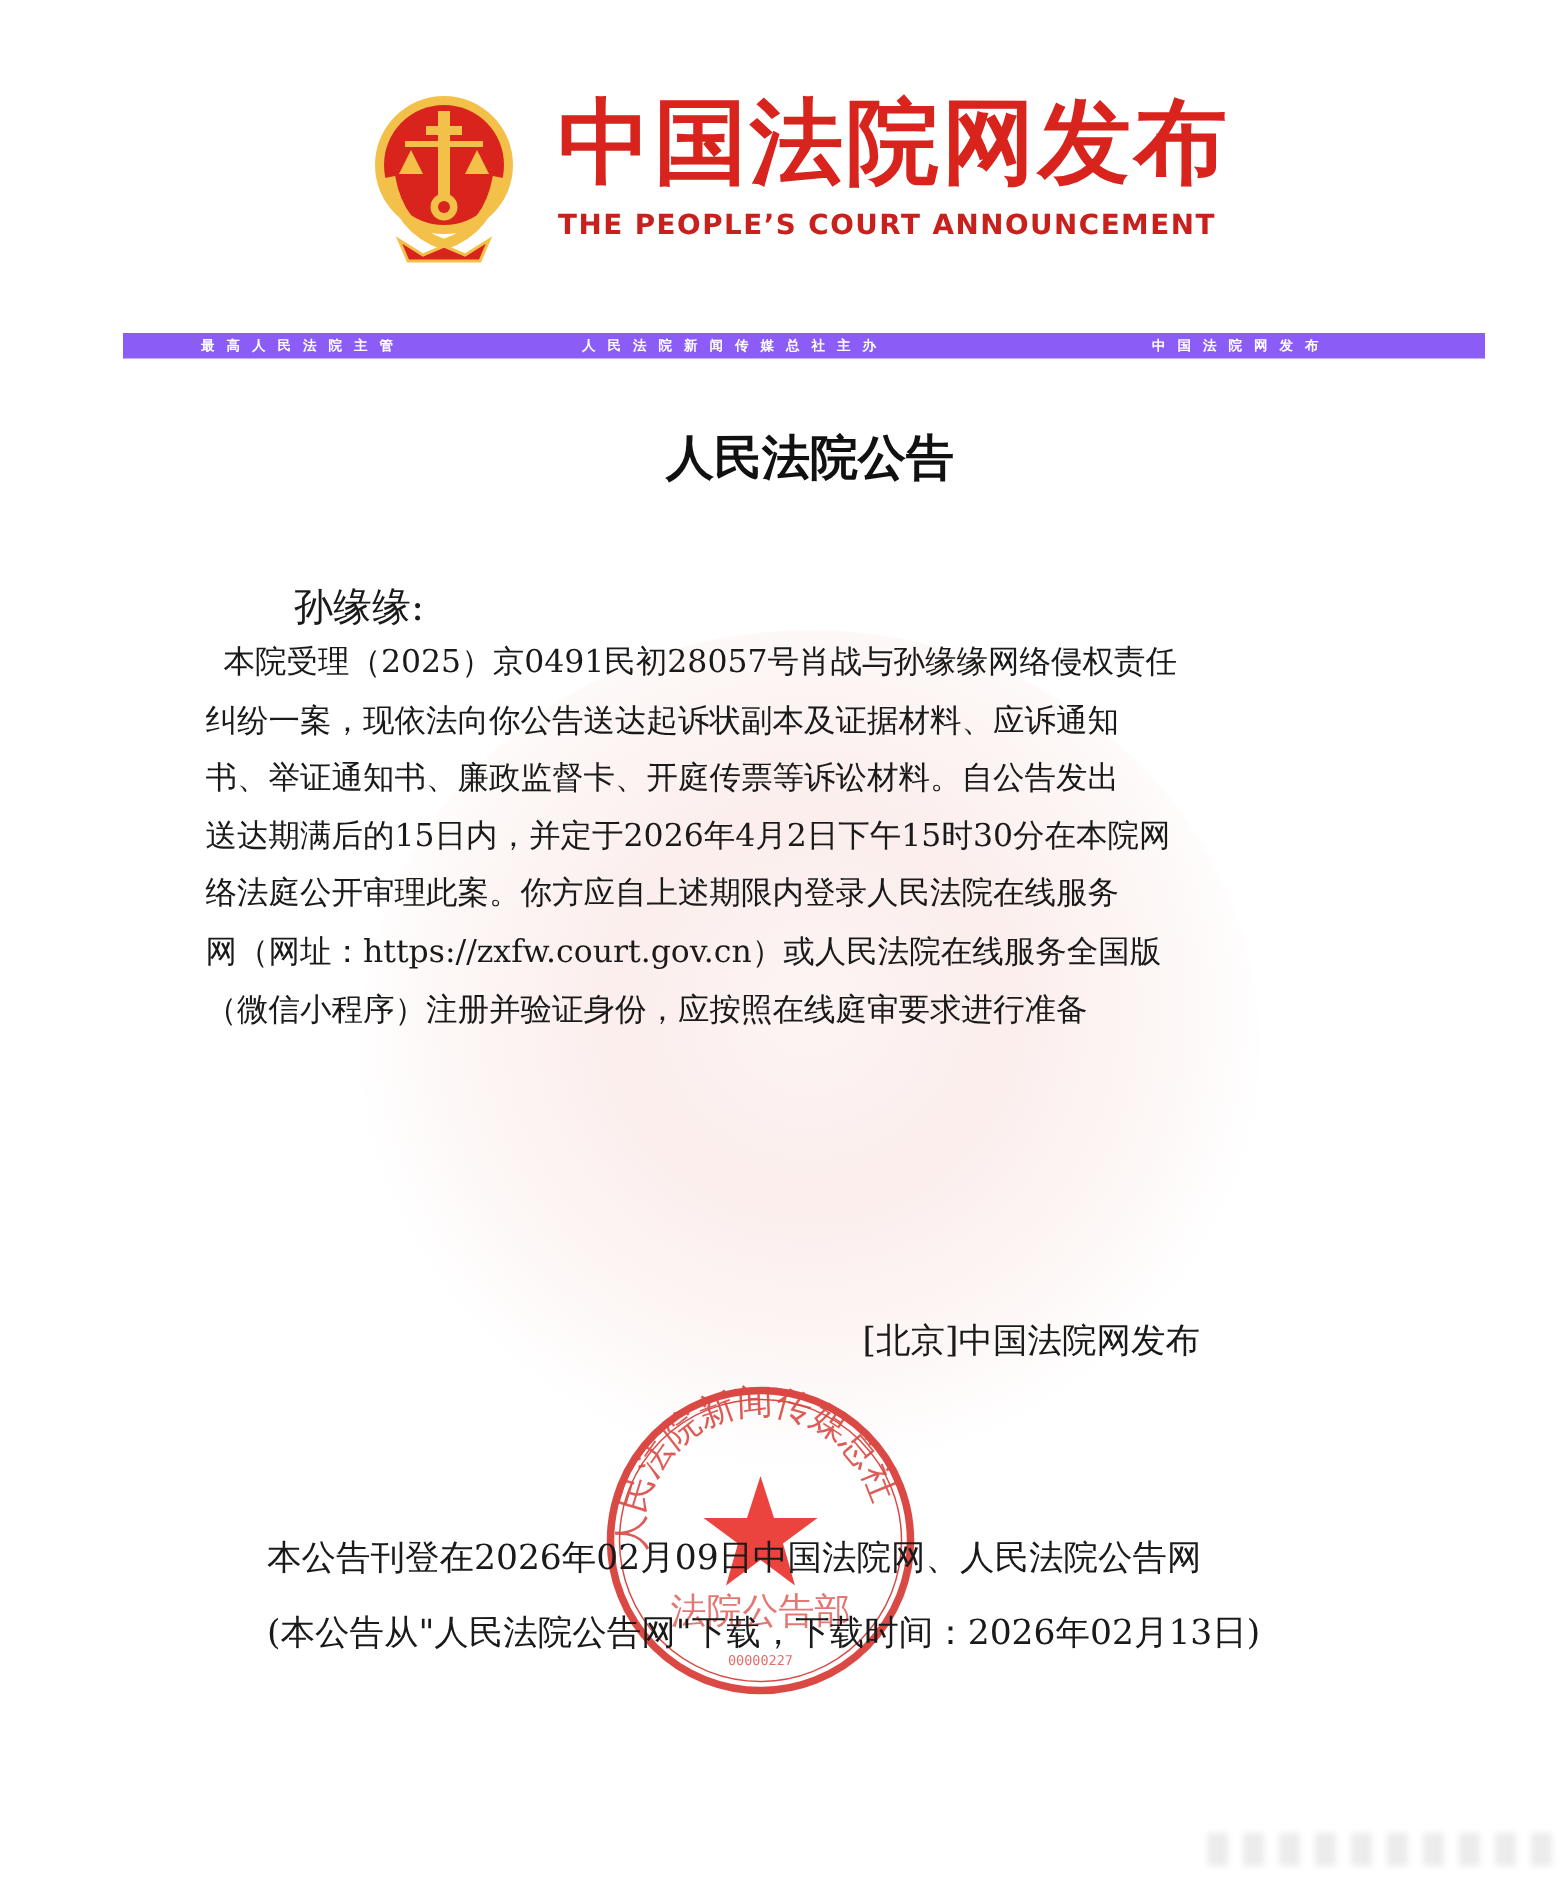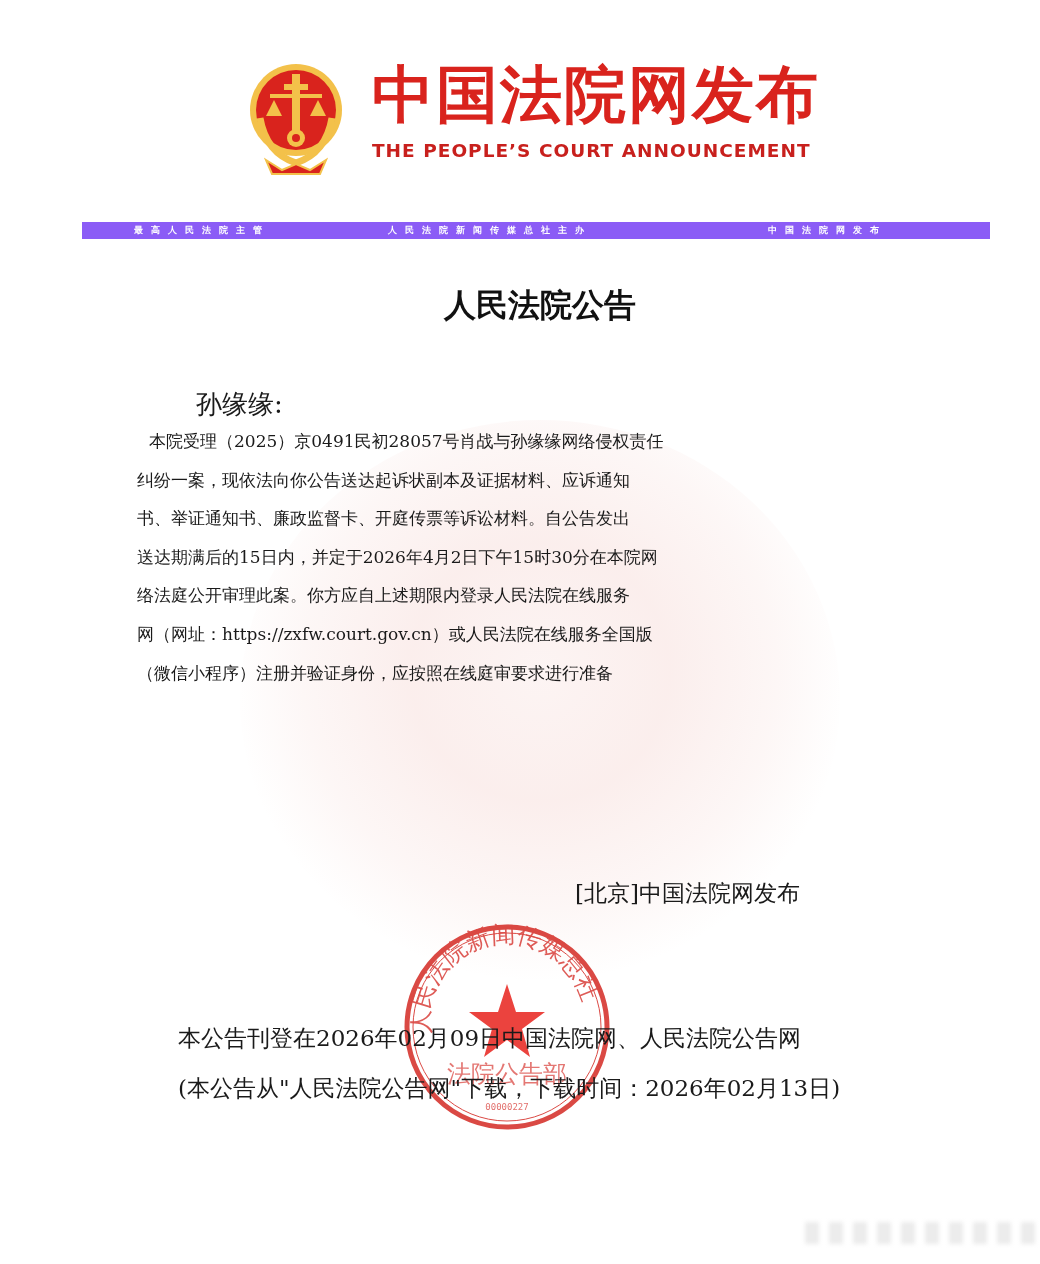--- a/index.html
+++ b/index.html
@@ -36,21 +36,21 @@
   }
   .ribbon span { position: absolute; letter-spacing: 8px; white-space: nowrap; }
   .title {
     position: absolute; left: 0; width: 1080px; top: 284px; text-align: center;
     font-family: "DejaVu Sans", "Liberation Sans", sans-serif;
     font-weight: bold; font-size: 32px; color: #111;
   }
   .salutation { position: absolute; left: 196px; top: 387px; font-size: 26px; }
   .body-text {
     position: absolute; left: 137px; top: 422px; width: 800px;
-    font-size: 17px; line-height: 38.6px;
+    font-size: 21px; line-height: 38.6px;
   }
   .body-text div { white-space: nowrap; }
   .signer { position: absolute; left: 575px; top: 878px; font-size: 23px; }
   .pub-line { position: absolute; left: 178px; top: 1023px; font-size: 23px; white-space: nowrap; }
   .dl-line { position: absolute; left: 178px; top: 1073px; font-size: 23px; white-space: nowrap; }
   .seal { position: absolute; left: 402px; top: 922px; width: 210px; height: 210px; opacity: 0.85; }
   .blurbar { position: absolute; left: 805px; top: 1222px; width: 230px; height: 22px;
     background: repeating-linear-gradient(90deg, rgba(200,200,200,0.35) 0 14px, rgba(255,255,255,0) 14px 24px);
     filter: blur(2px); }
 </style>

